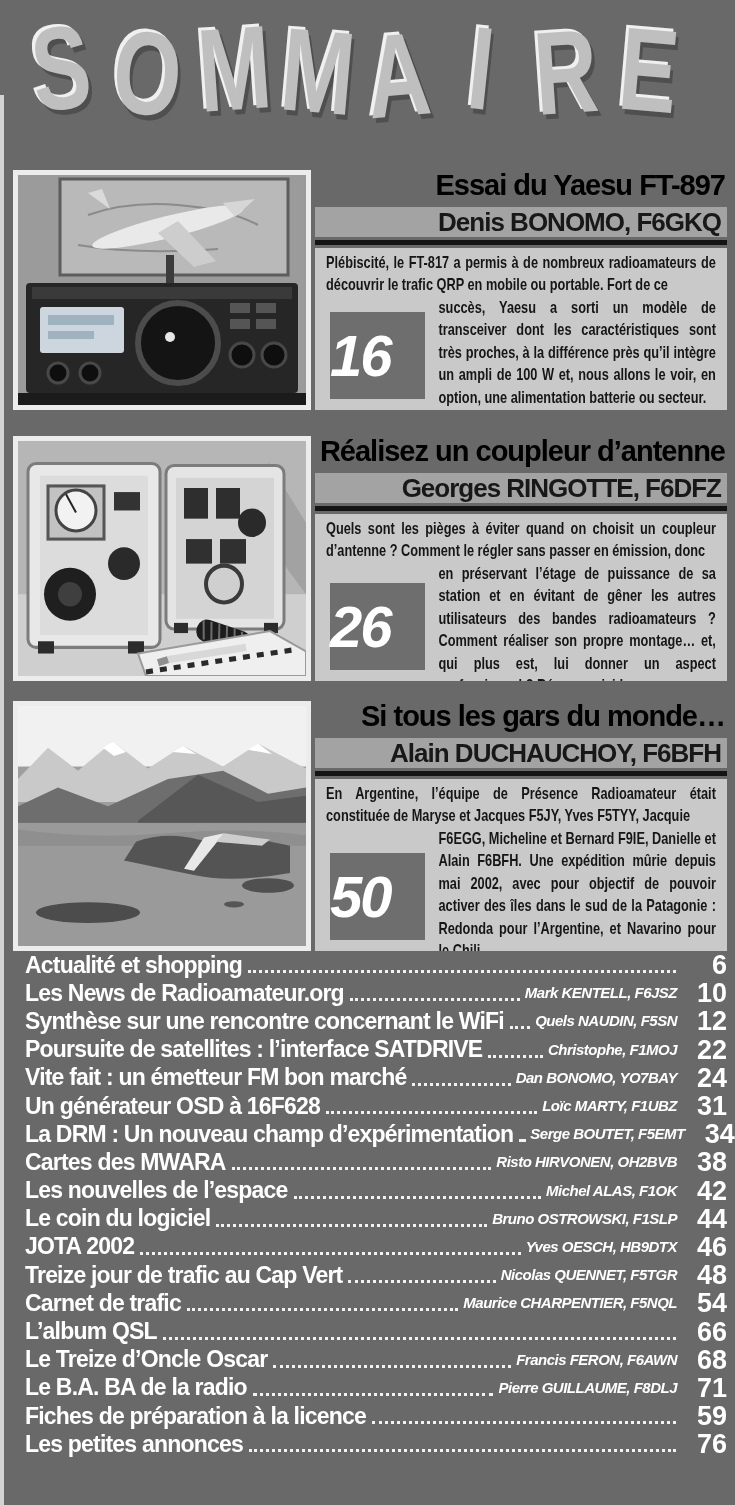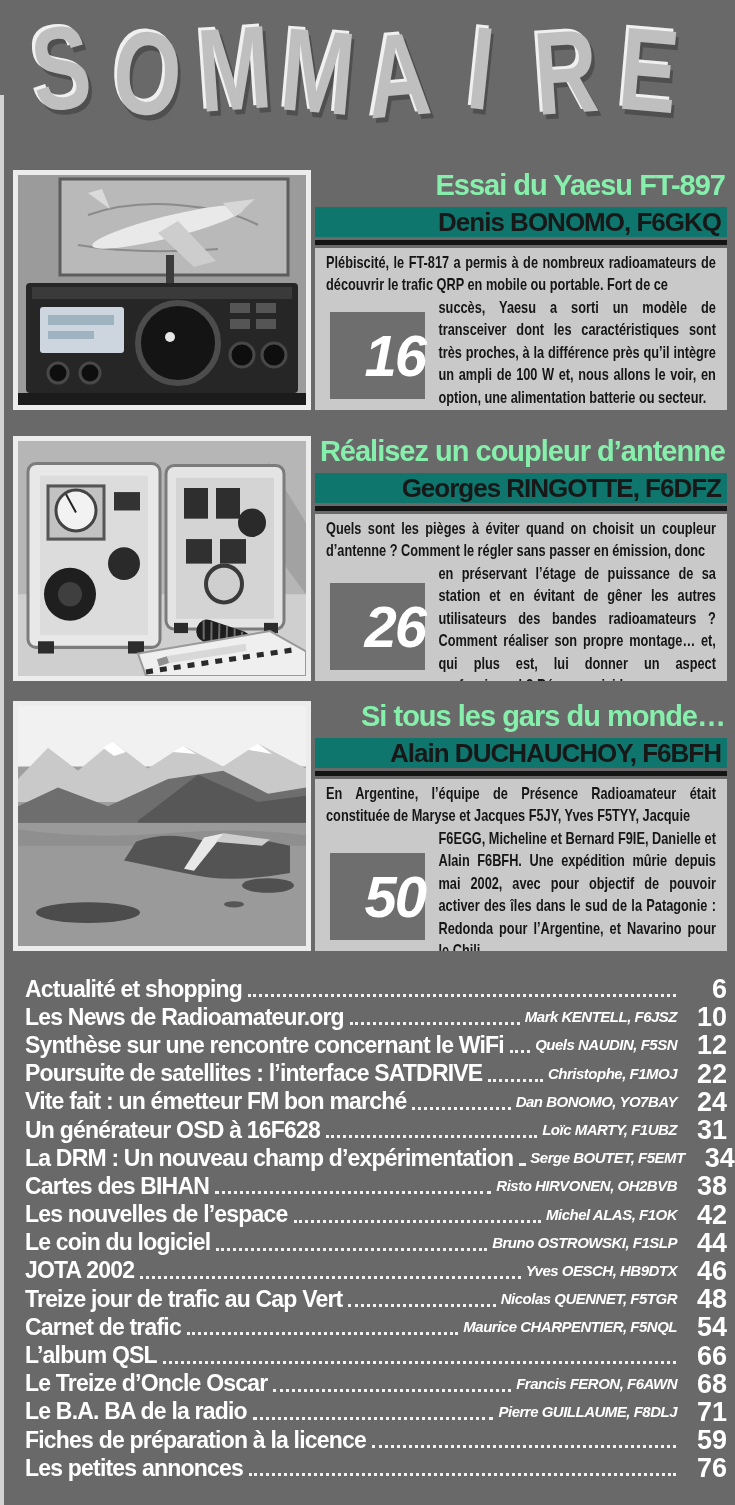--- a/index.html
+++ b/index.html
@@ -24,38 +24,38 @@
     display:inline-block;width:84px;text-align:center;
     font-size:118px;line-height:116px;font-weight:bold;
     color:#bfbfbf;
     text-shadow:-4px -3px 0 #f0f0f0, 4px 5px 0 #4f4f4f;
   }
 
   
   .article{display:flex;align-items:stretch;}
   .article.a1{height:240px;margin-bottom:26px;}
   .article.a2{height:245px;margin-bottom:20px;}
-  .article.a3{height:250px;margin-bottom:24px;}
+  .article.a3{height:250px;}
 
   .photo-frame{
     flex:0 0 288px;width:288px;
     border:5px solid #ececec;
     background:#9a9a9a;overflow:hidden;
   }
   .photo-frame svg{display:block;width:100%;height:100%;}
 
   .right-col{flex:1;display:flex;flex-direction:column;margin-left:4px;min-width:0;}
   .a-title{
     flex:0 0 auto;
-    text-align:right;color:#86efac;
+    text-align:right;color:#000000;
     font-size:29px;font-weight:bold;letter-spacing:-1px;
     line-height:1.1;padding:0 2px 5px 0;
   }
   .a-author{
-    flex:0 0 30px;background:#0f766e;color:#181818;
+    flex:0 0 30px;background:#a3a3a3;color:#181818;
     text-align:right;font-size:26px;font-weight:bold;letter-spacing:-1px;
     line-height:30px;padding-right:6px;
   }
   .a-rule{flex:0 0 5px;background:#141414;margin-top:3px;}
   .a-desc{
     flex:1;background:#c9c9c9;margin-top:3px;
     position:relative;overflow:hidden;
     padding:4px 11px 4px 11px;
   }
   .desc-text{
@@ -63,21 +63,21 @@
     color:#161616;font-weight:bold;
     font-size:17px;line-height:22.5px;
     text-align:justify;
   }
   .desc-text p{margin:0;}
   .desc-text .rest{margin-left:150px;}
   .pagebox{
     position:absolute;left:15px;bottom:11px;
     width:95px;height:87px;background:#6e6e6e;
     color:#ffffff;font-style:italic;font-weight:bold;
-    font-size:58px;line-height:87px;text-align:right;
+    font-size:58px;line-height:87px;text-align:left;
     letter-spacing:-2px;
   }
 
   
   .toc{margin:0 0 0 12px;}
   .toc-row{display:flex;align-items:center;height:28.2px;}
   .toc-title{
     color:#fff;font-size:23px;font-weight:bold;letter-spacing:-0.8px;
     line-height:27px;white-space:nowrap;
   }
@@ -287,21 +287,21 @@
 
     <div class="toc-row">
       <span class="toc-title">La DRM : Un nouveau champ d’expérimentation</span>
       <span class="toc-dots"></span>
       <span class="toc-author">Serge BOUTET, F5EMT</span>
       <span class="toc-page">34</span>
     </div>
 
 
     <div class="toc-row">
-      <span class="toc-title">Cartes des BIHAN</span>
+      <span class="toc-title">Cartes des MWARA</span>
       <span class="toc-dots"></span>
       <span class="toc-author">Risto HIRVONEN, OH2BVB</span>
       <span class="toc-page">38</span>
     </div>
 
     <div class="toc-row">
       <span class="toc-title">Les nouvelles de l’espace</span>
       <span class="toc-dots"></span>
       <span class="toc-author">Michel ALAS, F1OK</span>
       <span class="toc-page">42</span>

